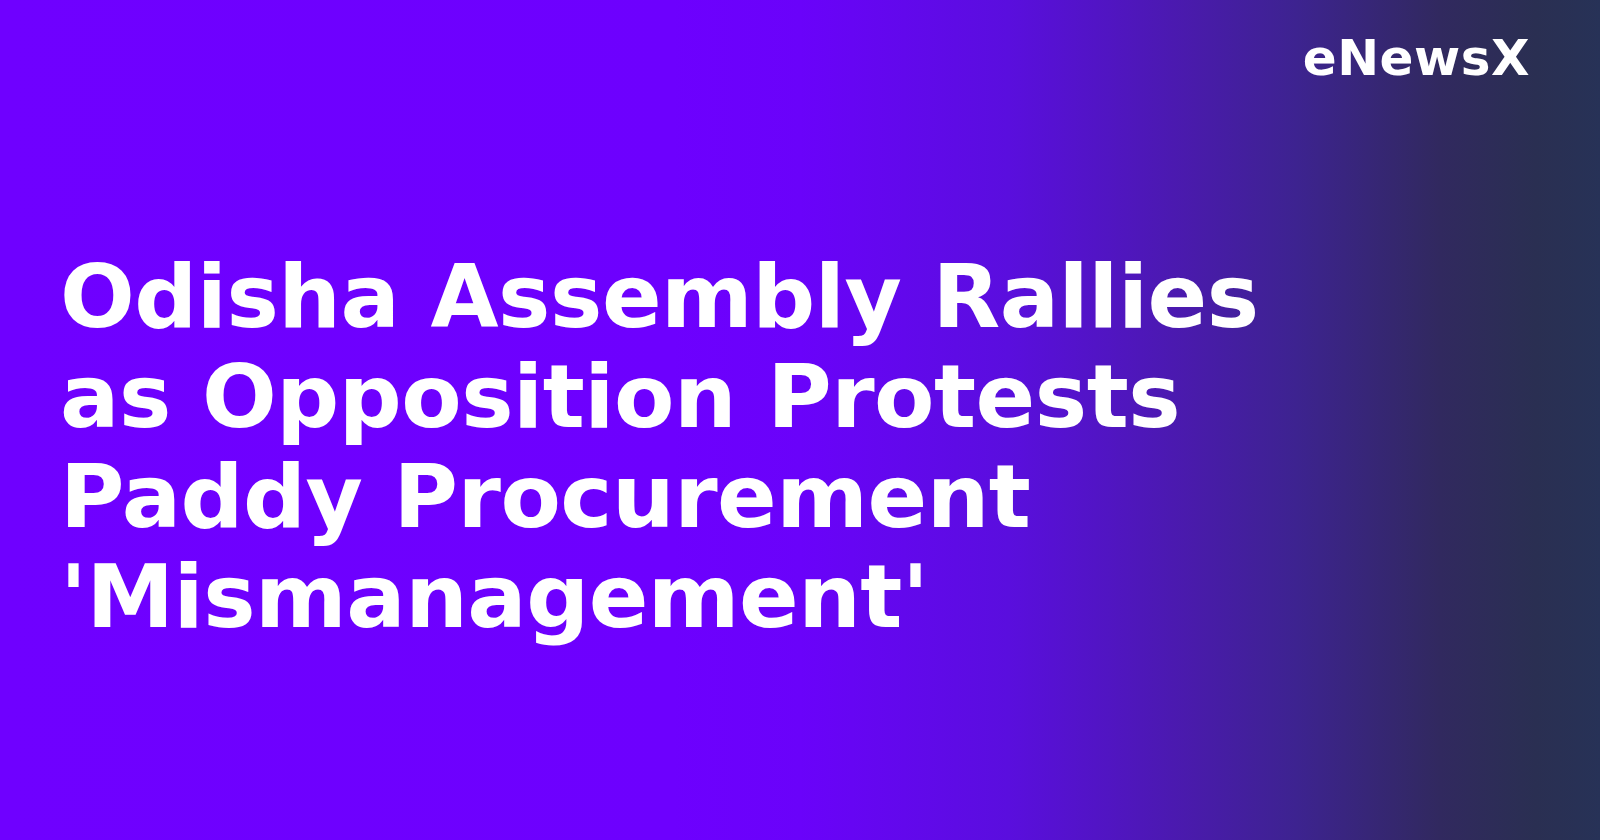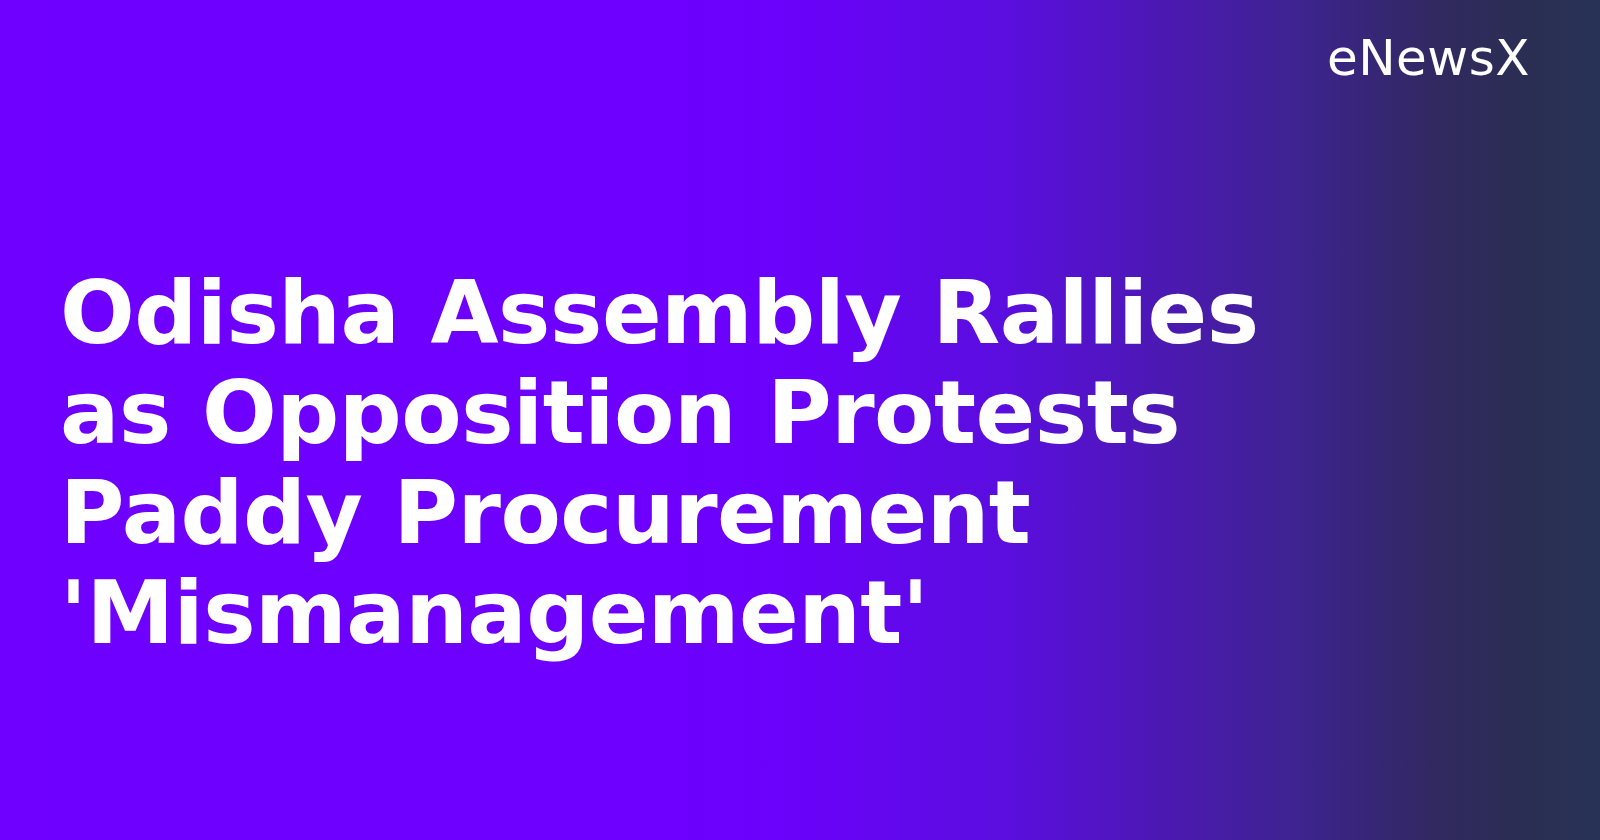--- a/index.html
+++ b/index.html
@@ -35,32 +35,31 @@
     );
     overflow: hidden;
   }
 
   .brand-logo {
     position: absolute;
     top: 31px;
     right: 70px;
     color: #ffffff;
     font-size: 50px;
-    font-weight: normal;
+    font-weight: bold;
     line-height: 1.1;
     letter-spacing: 0.5px;
     white-space: nowrap;
   }
 
   .headline-block {
     position: absolute;
     left: 60px;
     top: 247px;
     width: 1320px;
-    margin-top: 16px;
   }
 
   .headline {
     margin: 0;
     color: #ffffff;
     font-size: 88px;
     font-weight: bold;
     line-height: 100px;
     letter-spacing: -0.5px;
     word-spacing: 1px;

